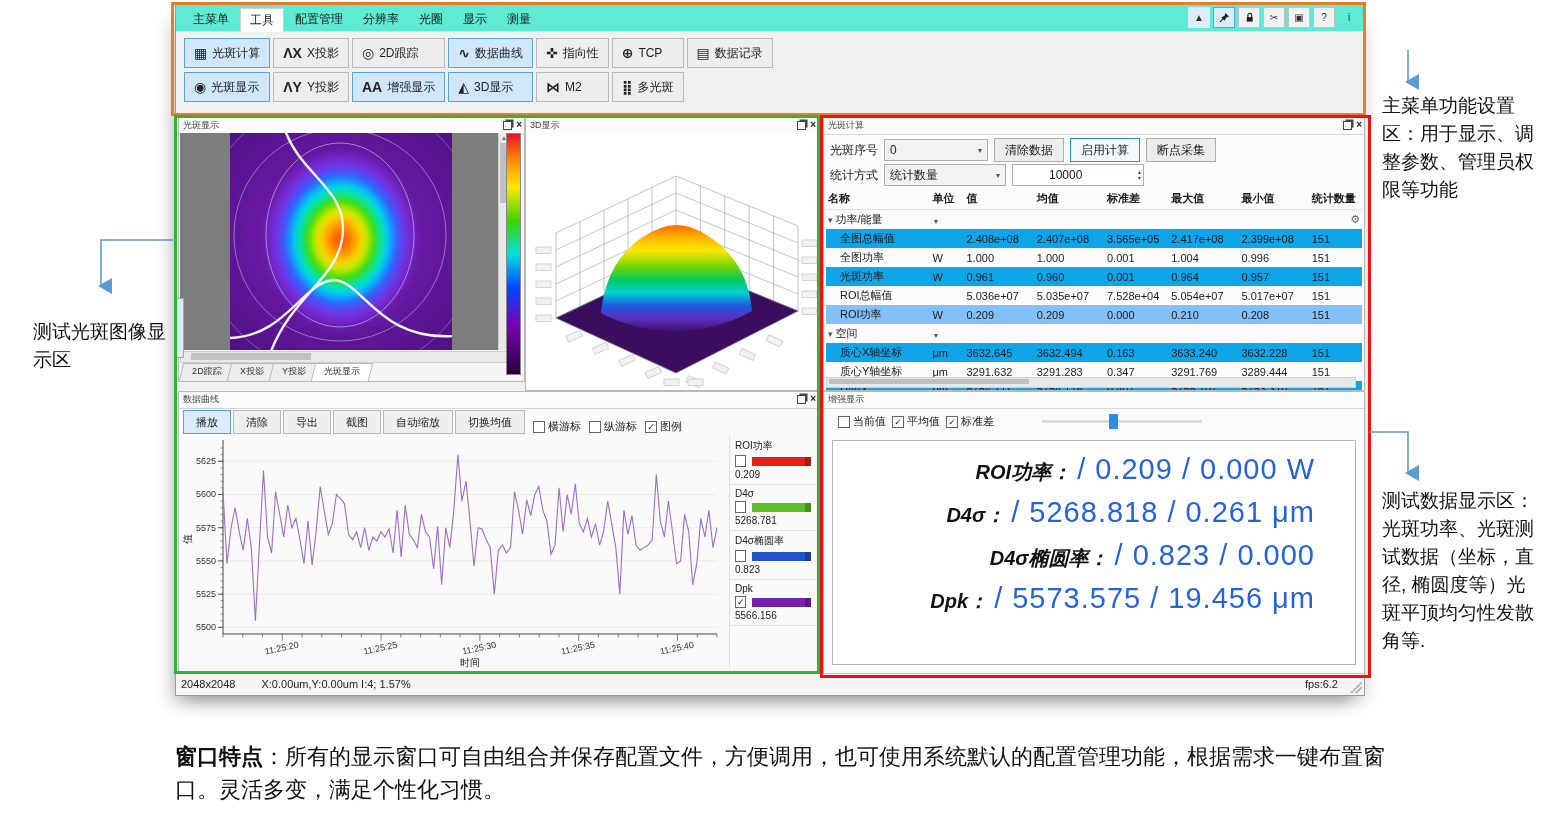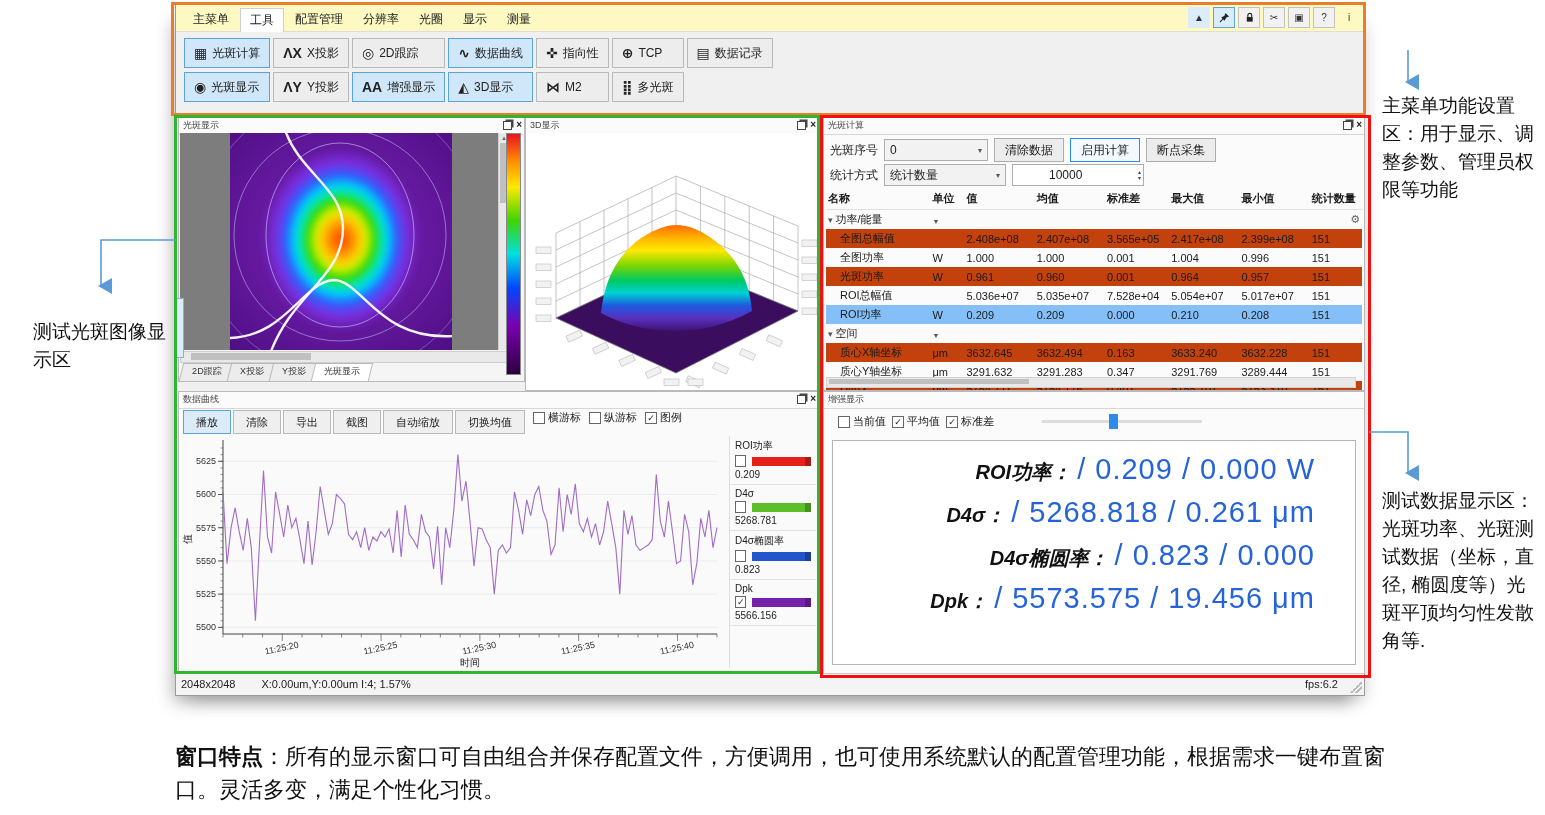--- a/index.html
+++ b/index.html
@@ -9,21 +9,21 @@
   
   .frame{position:absolute;pointer-events:none;z-index:40;}
   #frame-orange{left:171px;top:2px;width:1189px;height:108px;border:3px solid #e87d2b;}
   #frame-green{left:174px;top:115px;width:640px;height:553px;border:3px solid #2fb52f;}
   #frame-red{left:820px;top:115px;width:545px;height:557px;border:3px solid #ee1111;}
 
   
   #main-window{position:absolute;left:175px;top:4px;width:1188px;height:690px;background:#f0f0f0;
                border:1px solid #9a9a9a;box-shadow:-8px 12px 16px -6px rgba(0,0,0,.30),8px 12px 16px -8px rgba(0,0,0,.18);}
   
-  #menu-bar{position:absolute;left:0;top:0;width:100%;height:26px;background:#fef9c3;border-bottom:1px solid #ddd;}
+  #menu-bar{position:absolute;left:0;top:0;width:100%;height:26px;background:#5eead4;border-bottom:1px solid #ddd;}
   #menu-items{position:absolute;left:8px;top:3px;display:flex;gap:2px;font-size:12px;}
   .menu-item{padding:3px 9px;cursor:default;}
   .menu-item.active{background:#fff;border:1px solid #cfcfcf;border-bottom:none;}
   #titlebar-icons{position:absolute;right:4px;top:2px;display:flex;gap:3px;}
   .tb-icon{width:20px;height:19px;border:1px solid transparent;display:flex;align-items:center;justify-content:center;
            font-size:10px;color:#333;background:transparent;}
   .tb-icon.boxed{border-color:#c2c2c2;background:#f2f2f2;}
   .tb-icon.active{border-color:#5aa4d8;background:#d9ecfb;}
   .tb-icon.lite{background:#dcecf9;}
 
@@ -63,21 +63,21 @@
      border-bottom:none;transform:skewX(-14deg);margin-right:-4px;}
   .beam-tab span{display:inline-block;transform:skewX(14deg);}
   .beam-tab.active{background:#fff;z-index:2;}
 
   
   #plot3d-panel{left:349px;top:112px;width:292px;height:272px;background:#fff;}
   #plot3d-body{position:absolute;left:0;top:15px;width:100%;height:256px;background:#fff;}
 
   
   #curve-panel{left:2px;top:386px;width:639px;height:281px;background:#fafafa;}
-  #curve-btnrow{position:absolute;left:4px;top:18px;display:flex;align-items:flex-start;gap:2px;}
+  #curve-btnrow{position:absolute;left:4px;top:18px;display:flex;align-items:flex-end;gap:2px;}
   .c-btn{height:22px;padding:0 12px;font-size:11px;background:#efefef;border:1px solid #b9b9b9;display:flex;align-items:center;}
   .c-btn.active{background:#dcebf8;border-color:#5aa4d8;}
   .cb-lab{font-size:11px;margin-left:6px;display:flex;align-items:center;}
   .cb{display:inline-block;width:10px;height:10px;border:1px solid #666;background:#fff;margin-right:3px;
       font-size:9px;line-height:10px;text-align:center;color:#222;}
   #curve-svg{position:absolute;left:2px;top:44px;}
   #curve-legend{position:absolute;right:2px;top:44px;width:86px;height:232px;border-left:1px solid #ddd;}
   .leg-item{padding:3px 5px 4px 5px;border-bottom:1px solid #e2e2e2;}
   .leg-name{font-size:10px;color:#222;margin-bottom:2px;}
   .leg-bar-row{display:flex;align-items:center;gap:3px;}
@@ -90,21 +90,21 @@
   .ctrl-row{position:absolute;left:6px;display:flex;align-items:center;gap:6px;font-size:12px;}
   .sel{display:flex;align-items:center;justify-content:space-between;background:#f2f2f2;border:1px solid #adadad;
        height:20px;padding:0 5px;font-size:12px;}
   .spin{display:flex;align-items:center;background:#fff;border:1px solid #adadad;height:20px;padding:0 2px 0 6px;font-size:12px;}
   .spin .arr{display:flex;flex-direction:column;font-size:6px;line-height:6px;color:#444;margin-left:8px;}
   .k-btn{height:22px;padding:0 10px;font-size:12px;background:#ececec;border:1px solid #adadad;display:flex;align-items:center;}
   .k-btn.primary{border:1px solid #2d8ceb;background:#f3f9ff;}
   #calc-table{position:absolute;left:2px;top:70px;width:536px;border-collapse:collapse;table-layout:fixed;font-size:11px;}
   #calc-table th{font-weight:bold;text-align:left;padding:3px 2px;border-bottom:1px solid #e0e0e0;background:#fbfbfb;}
   #calc-table td{padding:2px 2px;white-space:nowrap;overflow:hidden;}
-  tr.shade td{background:#c2410c;margin-top:10px;}
+  tr.shade td{background:#0ea5e9;margin-top:10px;}
   tr.selected td{background:#85bff7;}
   tr.grp td{background:#fbfbfb;font-weight:normal;color:#222;}
   .grp-caret{color:#555;font-size:9px;margin-right:3px;}
   .row-name{padding-left:14px !important;}
   #calc-hscroll{position:absolute;left:2px;bottom:2px;width:528px;height:9px;background:#e9e9e9;border:1px solid #d0d0d0;}
   #calc-hscroll .hthumb{position:absolute;left:2px;top:1px;width:200px;height:5px;background:#c0c0c0;}
 
   
   #enhance-panel{left:647px;top:386px;width:540px;height:281px;background:#fbfbfb;}
   #enh-cbrow{position:absolute;left:8px;top:22px;display:flex;align-items:center;font-size:11px;}

